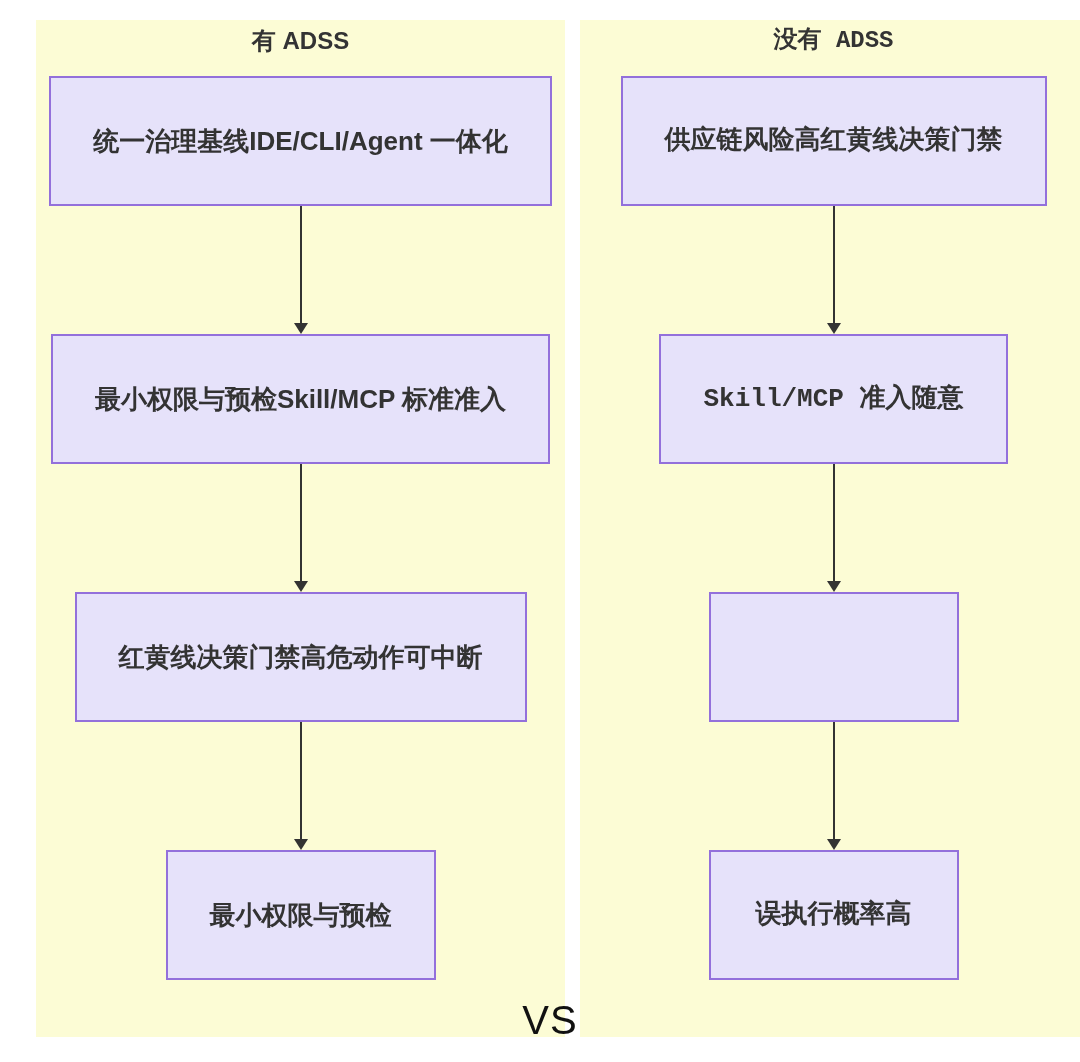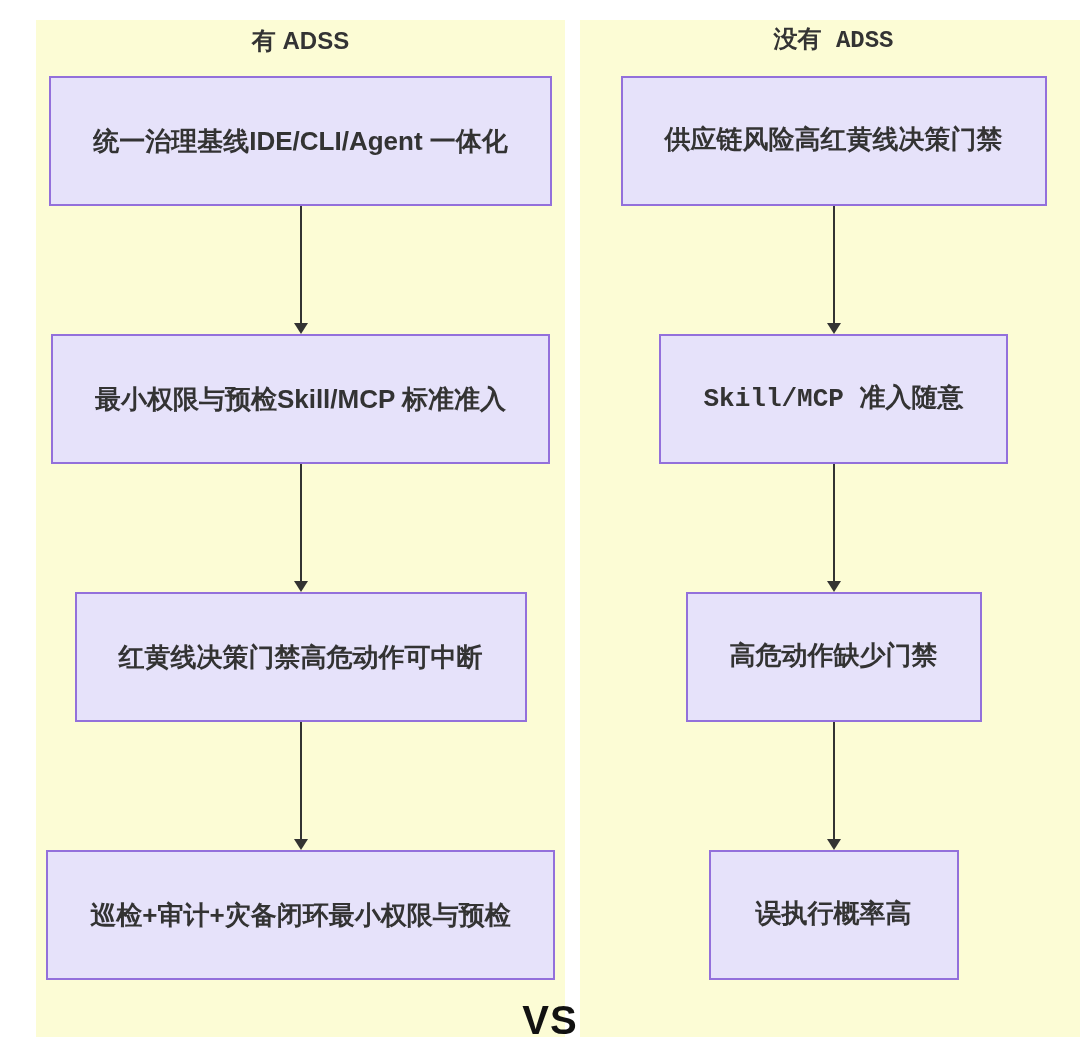--- a/index.html
+++ b/index.html
@@ -81,21 +81,21 @@
     border-top: 11px solid var(--arrow);
   }
   .vs-label {
     position: absolute;
     left: 550px;
     top: 1000px;
     transform: translateX(-50%);
     font-size: 40px;
     line-height: 40px;
     color: var(--vs-color);
-    font-weight: bold;
+    font-weight: normal;
     letter-spacing: 1px;
   }
 </style>
 </head>
 <body>
 
 <div class="canvas">
 
   <section class="panel panel-left">
     <h2 class="panel-title">有 ADSS</h2>
@@ -125,21 +125,20 @@
         <span class="node-line">红黄线决策门禁</span>
         <span class="node-line">高危动作可中断</span>
       </div>
 
       <div class="arrow">
         <span class="shaft"></span>
         <span class="head"></span>
       </div>
 
       <div class="node">
-        <span class="node-line">巡检+审计+灾备闭环</span>
         <span class="node-line">最小权限与预检</span>
       </div>
 
     </div>
   </section>
 
   <section class="panel panel-right">
     <h2 class="panel-title">没有 ADSS</h2>
     <div class="flow">
 
@@ -156,21 +155,20 @@
       <div class="node">
         <span class="node-line">Skill/MCP 准入随意</span>
       </div>
 
       <div class="arrow">
         <span class="shaft"></span>
         <span class="head"></span>
       </div>
 
       <div class="node">
-        <span class="node-line">高危动作缺少门禁</span>
       </div>
 
       <div class="arrow">
         <span class="shaft"></span>
         <span class="head"></span>
       </div>
 
       <div class="node">
         <span class="node-line">误执行概率高</span>
       </div>

